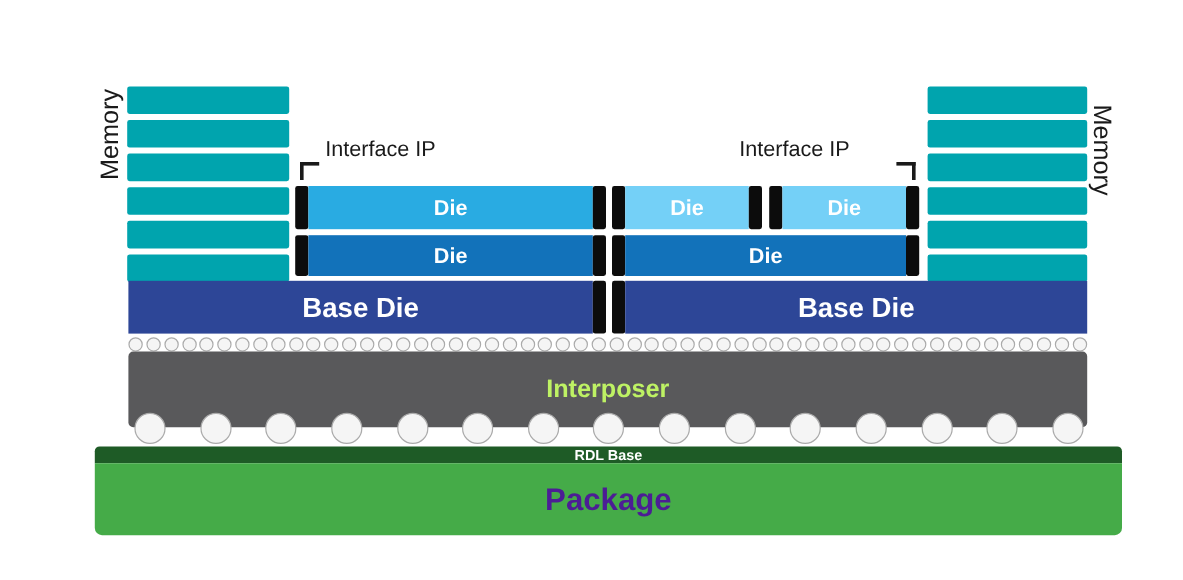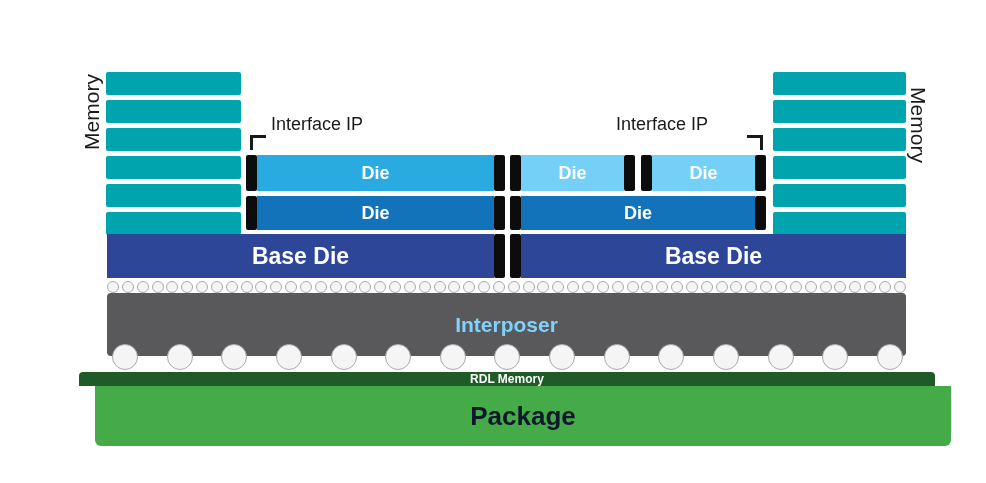--- a/index.html
+++ b/index.html
@@ -34,27 +34,27 @@
   
   .bumps{position:absolute;display:flex;justify-content:space-between;align-items:center;}
   .ubump{display:block;width:12px;height:12px;border-radius:50%;background:var(--bump-fill);
     border:1px solid var(--bump-stroke);box-sizing:border-box;}
   .c4{display:block;width:26px;height:26px;border-radius:50%;background:var(--bump-fill);
     border:1px solid var(--bump-stroke);box-sizing:border-box;}
 
   
   .interposer{position:absolute;left:107px;top:293px;width:799px;height:63px;border-radius:4px;
     background:var(--interposer-gray);display:flex;align-items:center;justify-content:center;
-    color:#7dd3fc;font-size:21px;font-weight:600;}
+    color:#bef264;font-size:21px;font-weight:600;}
   .rdl{position:absolute;left:79px;top:372px;width:856px;height:14px;border-radius:4px 4px 0 0;
     background:var(--rdl-green);display:flex;align-items:center;justify-content:center;
     color:#ffffff;font-size:12px;font-weight:700;}
-  .package{position:absolute;left:95px;top:386px;width:856px;height:60px;border-radius:0 0 6px 6px;
+  .package{position:absolute;left:79px;top:386px;width:856px;height:60px;border-radius:0 0 6px 6px;
     background:var(--package-green);display:flex;align-items:center;justify-content:center;
-    color:#0f172a;font-size:26px;font-weight:600;}
+    color:#4c1d95;font-size:26px;font-weight:600;}
 </style>
 </head>
 <body>
 
 <div class="stage">
 
   <div class="rot-label rot-left" style="left:42px;top:99px;">Memory</div>
   <div class="rot-label rot-right" style="left:868px;top:112px;">Memory</div>
 
   <div class="mem-stack" style="left:106px;top:72px;width:135px;">
@@ -188,20 +188,20 @@
       <span class="c4"></span>
       <span class="c4"></span>
       <span class="c4"></span>
       <span class="c4"></span>
       <span class="c4"></span>
       <span class="c4"></span>
       <span class="c4"></span>
     </div>
 
   <div class="rdl">
-    <span>RDL Memory</span>
+    <span>RDL Base</span>
   </div>
 
   <div class="package">
     <span>Package</span>
   </div>
 
 </div>
 
 </body></html>

